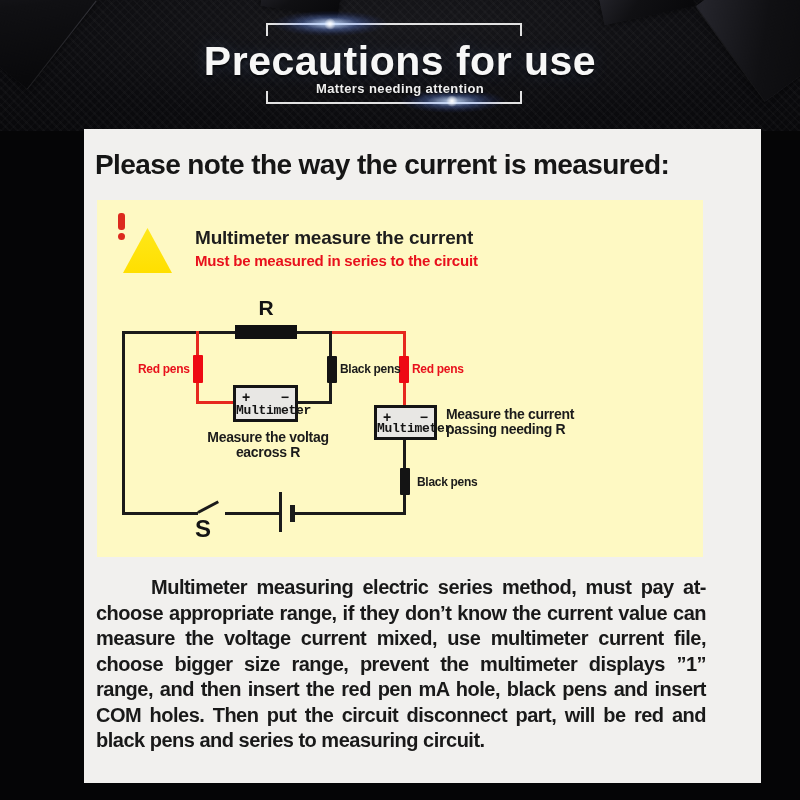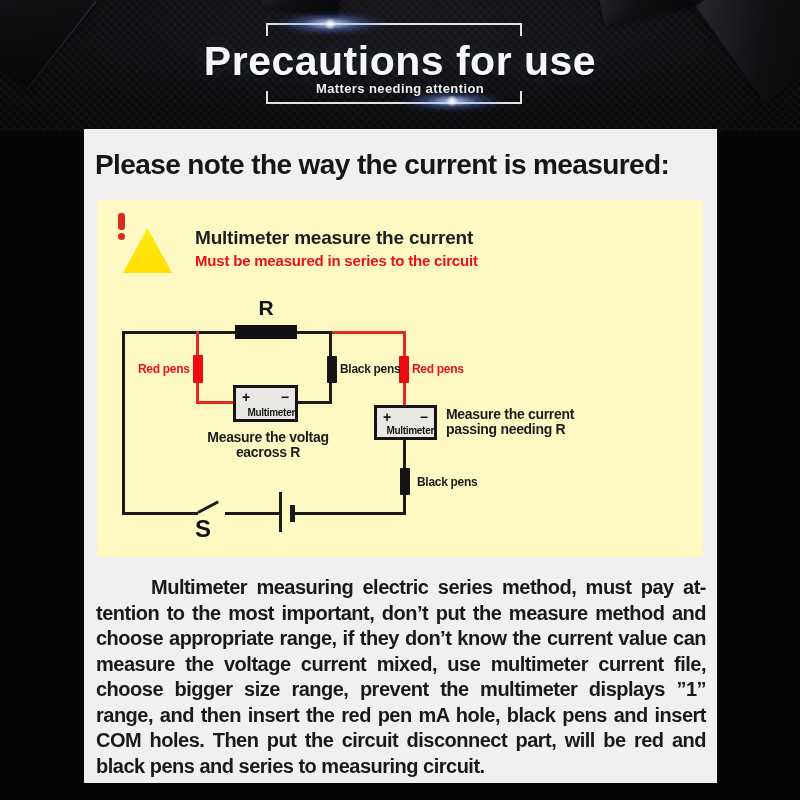--- a/index.html
+++ b/index.html
@@ -35,21 +35,21 @@
     background:radial-gradient(circle,#ffffff 0%,rgba(255,255,255,0) 70%);}
 
   .title{position:absolute;left:0;top:38px;width:100%;text-align:center;
     font-size:41px;font-weight:700;color:#f7f7f7;letter-spacing:.5px;
     text-shadow:0 2px 3px rgba(0,0,0,.75), 0 0 16px rgba(130,170,255,.18);}
   .subtitle{position:absolute;left:0;top:81px;width:100%;text-align:center;
     font-size:13px;font-weight:700;color:#efefef;letter-spacing:.4px;
     text-shadow:0 1px 2px rgba(0,0,0,.8);}
 
   
-  .paper{position:absolute;left:84px;top:129px;width:633px;height:654px;background:#f1f0ee;}
+  .paper{position:absolute;left:84px;top:129px;width:633px;height:654px;background:#f1f0ee;padding-left:44px;}
   .heading{position:absolute;left:11px;top:20px;font-size:28px;font-weight:700;
            letter-spacing:-.6px;color:#161616;white-space:nowrap;}
 
   
   .panel{position:absolute;left:13px;top:71px;width:606px;height:357px;background:#fef9c3;}
 
   .warn-tri{position:absolute;left:26px;top:28px;width:49px;height:45px;
     background:linear-gradient(180deg,#ffe81a 0%,#ffdf00 100%);
     clip-path:polygon(50% 0%,100% 100%,0% 100%);}
   .warn-bar{position:absolute;left:21px;top:13px;width:7px;height:17px;border-radius:3px;background:#dc2a1e;}
@@ -61,21 +61,21 @@
   .w{position:absolute;background:#1b1b1b;}
   .wr{position:absolute;background:#e6281e;}
   .pen{position:absolute;width:10px;border-radius:1px;}
   .pen.red{background:#ee0a13;} .pen.blk{background:#141414;}
   .lab{position:absolute;font-size:12px;font-weight:700;letter-spacing:-.3px;color:#1b1b1b;white-space:nowrap;}
   .lab.red{color:#e8111c;}
   .mbox{position:absolute;border:3px solid #141414;background:#e8e7e4;box-sizing:border-box;}
   .mbox .plus{position:absolute;left:6px;top:1px;font-size:14px;font-weight:700;color:#141414;}
   .mbox .minus{position:absolute;right:6px;top:1px;font-size:14px;font-weight:700;color:#141414;}
   .mbox .mname{position:absolute;left:0;bottom:1px;width:100%;text-align:right;
-               font-size:10px;font-weight:700;color:#141414;letter-spacing:-.3px;}
+               font-size:13px;font-weight:700;color:#141414;letter-spacing:-.3px;font-family:Liberation Mono, monospace;}
   .cap{position:absolute;font-size:14px;font-weight:700;color:#1b1b1b;line-height:15px;letter-spacing:-.3px;}
   .rlabel{position:absolute;left:138px;top:96px;width:62px;text-align:center;font-size:21px;font-weight:700;color:#141414;}
   .slabel{position:absolute;left:98px;top:315px;font-size:24px;font-weight:700;color:#141414;}
 
   
   .para{position:absolute;left:12px;top:446px;width:610px;}
   .jline{font-size:20px;font-weight:700;color:#191919;line-height:25.5px;
          letter-spacing:-.5px;text-align:justify;text-align-last:justify;}
   .jline.first{text-indent:55px;}
   .jline.last{text-align-last:left;}
@@ -173,21 +173,20 @@
         <div>eacross R</div>
       </div>
       <div class="cap" style="left:349px;top:207px;">
         <div>Measure the current</div>
         <div>passing needing R</div>
       </div>
     </div>
 
     <div class="para">
       <div class="jline first">Multimeter measuring electric series method, must pay at-</div>
-      <div class="jline">tention to the most important, don’t put the measure method and</div>
       <div class="jline">choose appropriate range, if they don’t know the current value can</div>
       <div class="jline">measure the voltage current mixed, use multimeter current file,</div>
       <div class="jline">choose bigger size range, prevent the multimeter displays ”1”</div>
       <div class="jline">range, and then insert the red pen mA hole, black pens and insert</div>
       <div class="jline">COM holes. Then put the circuit disconnect part, will be red and</div>
       <div class="jline last">black pens and series to measuring circuit.</div>
     </div>
   </div>
 
 </div>

